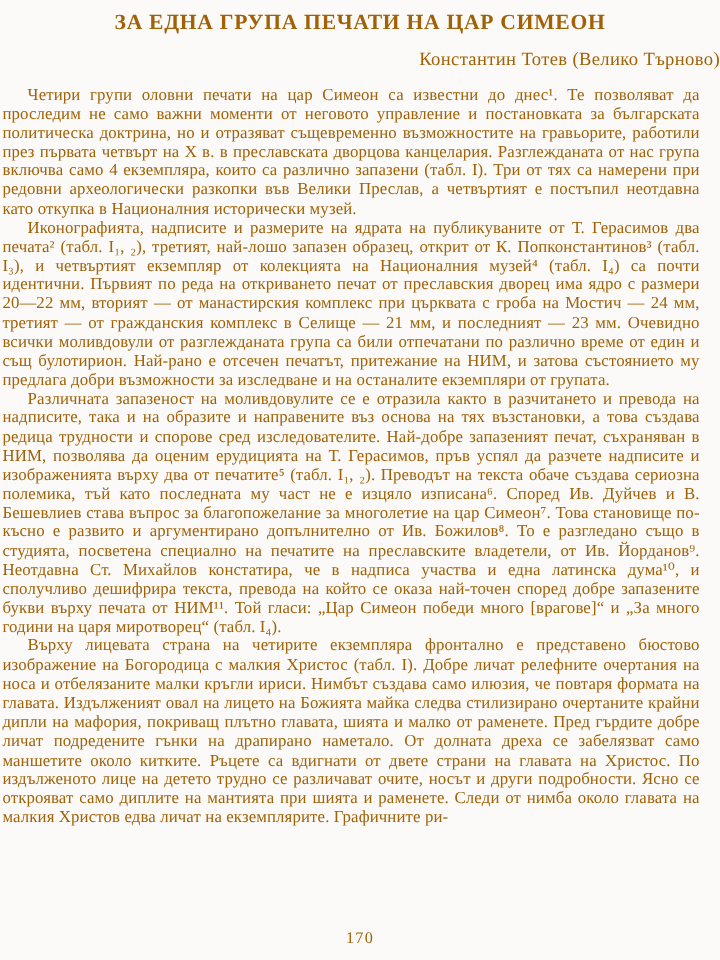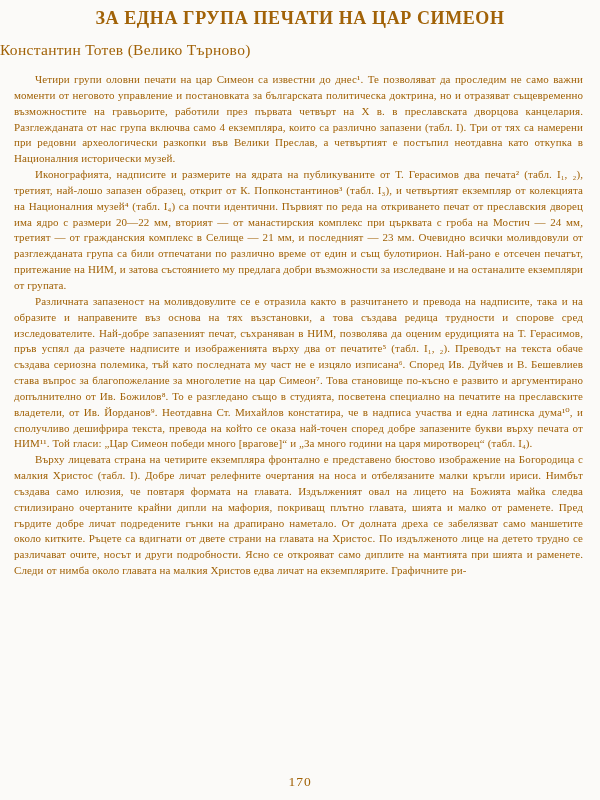--- a/index.html
+++ b/index.html
@@ -16,28 +16,28 @@
   .title {
     margin: 7px 12px 0 12px;
     text-align: center;
     font-weight: bold;
     font-size: 18px;
     letter-spacing: 0.6px;
     line-height: 22px;
   }
   .author {
     margin-top: 12px;
-    text-align: left;
+    text-align: right;
     font-size: 15.5px;
     letter-spacing: 0.3px;
   }
   .body-text {
     margin-top: 13px;
-    padding: 0 17px 0 14px;
-    font-size: 11px;
+    padding: 0 17px 0 2px;
+    font-size: 14px;
     line-height: 15.85px;
     text-align: justify;
     text-justify: inter-word;
     letter-spacing: 0.1px;
   }
   .body-text p {
     margin: 0;
     text-indent: 21px;
   }
   .page-number {

